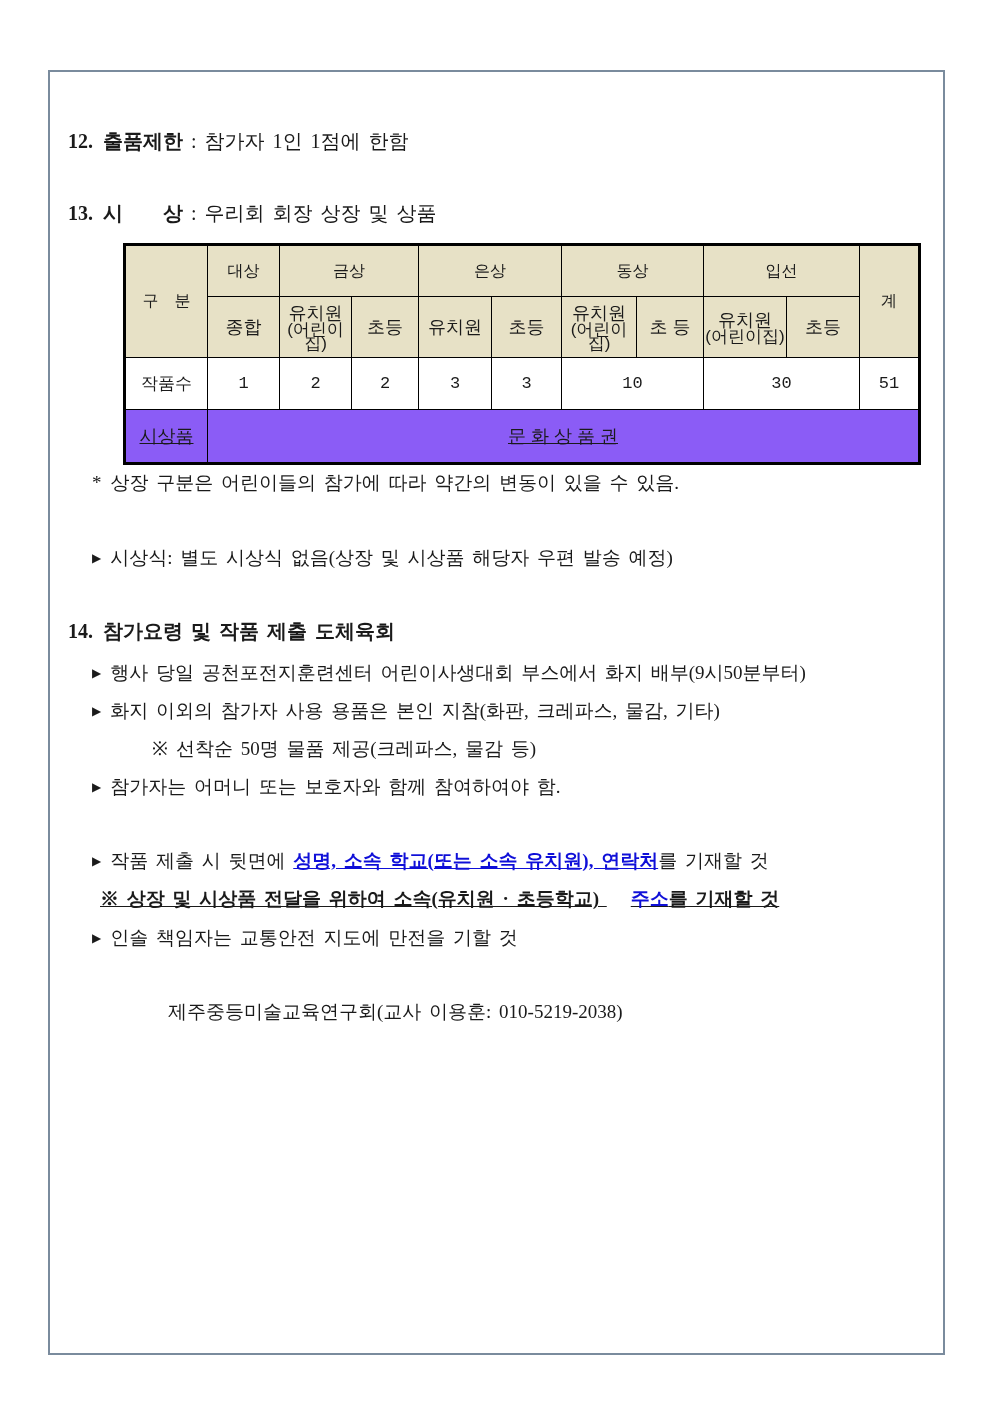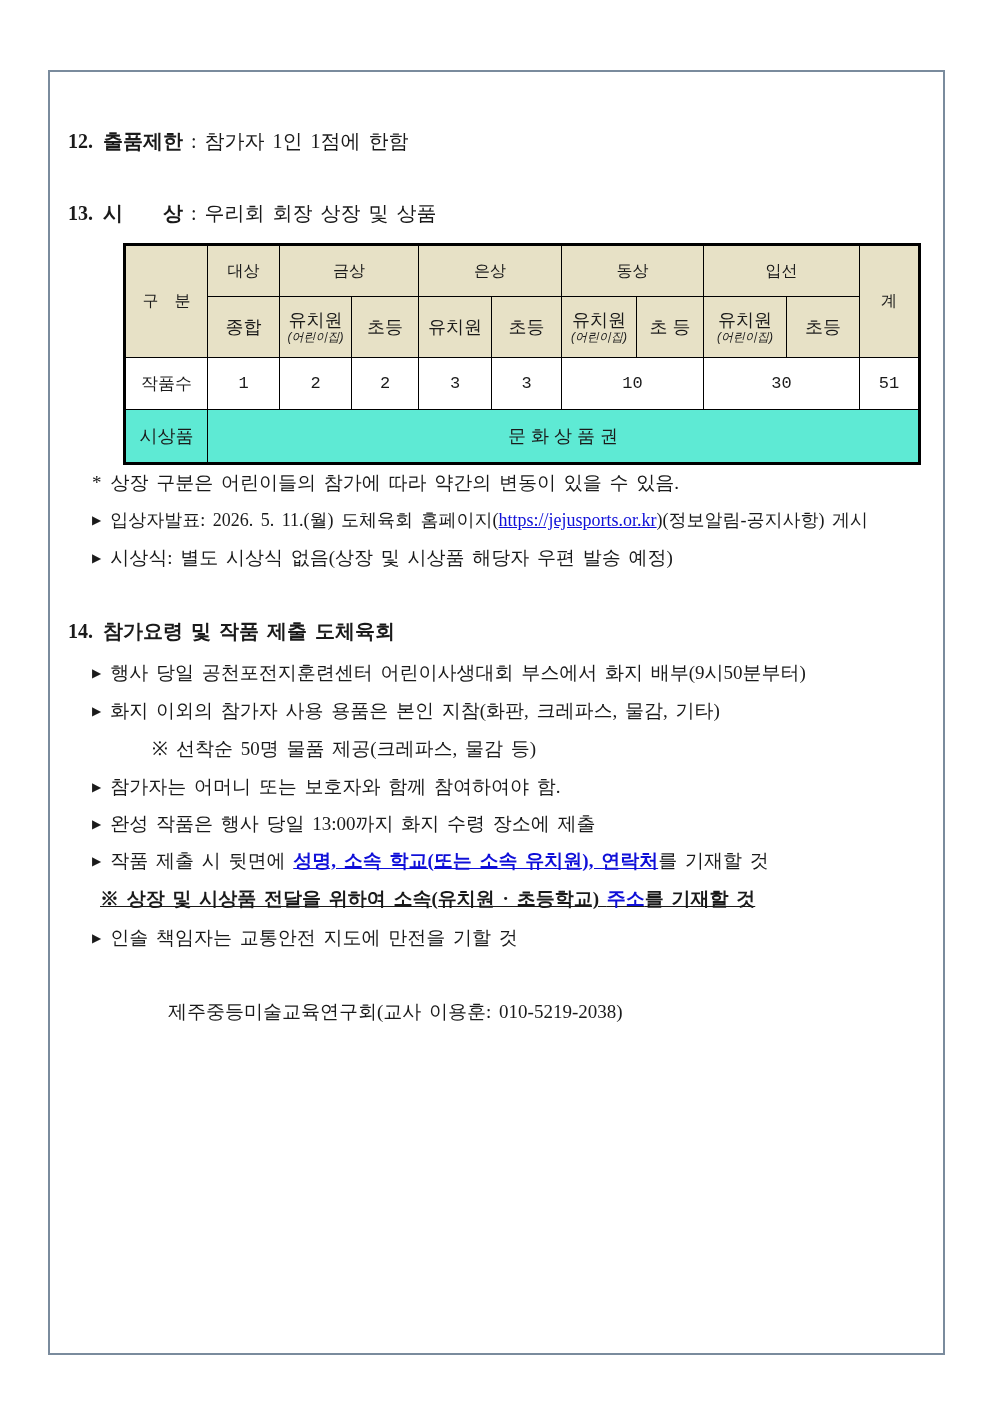--- a/index.html
+++ b/index.html
@@ -20,43 +20,43 @@
   .sep { white-space:pre; font-weight:normal; }
   .num { margin-right:10px; }
 
   .mark-arrow { display:inline-block; font-size:12px; vertical-align:2px; margin-right:9px; }
   .mark-star  { margin-right:9px; }
   .mark-ref   { margin-right:8px; }
 
   .link-blue { color:#0f0fd8; text-decoration:underline; cursor:pointer; }
   .em-blue   { color:#0f0fd8; font-weight:bold; text-decoration:underline; }
   .uline-bold { font-weight:bold; text-decoration:underline; }
-  .uline-bold .em-word { color:#0f0fd8; }
+  .uline-bold .em-word { color:#0f0fd8;margin-left:24px; }
 
   
   table.awards {
     position:absolute; left:123px; top:243px;
     border-collapse:collapse; table-layout:fixed;
     border:3px solid #000;
     font-family:"Liberation Sans","DejaVu Sans",sans-serif;
   }
   table.awards td {
     border:1px solid #000; text-align:center; vertical-align:middle;
     padding:0; overflow:hidden;
   }
   tr.hdr td { background:#e7e1c6; }
   td.dbl { border-bottom:4px double #000; }
   tr.grp td { height:50px; font-size:16px;margin-top:44px; }
   tr.sub td { height:60px; font-size:18px; }
   td.corner { font-size:18px; }
   td.total-h { font-size:18px; }
   .sub-main { line-height:20px; }
-  .sub-note { font-size:12px; line-height:14px;font-style:italic; }
+  .sub-note { font-size:17px; line-height:14px; }
   tr.cnt td { height:51px; font-size:17px; background:#fff;font-family:Liberation Mono, monospace; }
-  tr.prz td { height:52px; font-size:18px; background:#5eead4; }
+  tr.prz td { height:52px; font-size:18px; background:#8b5cf6;text-decoration:underline; }
   td.rowlab { font-size:18px; }
 </style>
 </head>
 <body>
 
 <div class="page-border"></div>
 
 <div class="doc">
 
   <div class="heading" style="left:68px; top:128px;">
@@ -138,23 +138,20 @@
       <td class="rowlab">시상품</td>
       <td colspan="10">문 화 상 품 권</td>
     </tr>
   </tbody>
     </table>
 
   <div class="line" style="left:92px; top:470px;">
     <span class="mark-star">*</span><span>상장 구분은 어린이들의 참가에 따라 약간의 변동이 있을 수 있음.</span>
   </div>
 
-  <div class="line" style="left:92px; top:507px; font-size:18px;">
-    <span class="mark-arrow">▶</span><span>입상자발표: 2026. 5. 11.(월) 도체육회 홈페이지(</span><span class="link-blue">https://jejusports.or.kr</span><span>)(정보알림-공지사항) 게시</span>
-  </div>
 
   <div class="line" style="left:92px; top:545px;">
     <span class="mark-arrow">▶</span><span>시상식: 별도 시상식 없음(상장 및 시상품 해당자 우편 발송 예정)</span>
   </div>
 
   <div class="heading" style="left:68px; top:618px;">
     <span class="num">14.</span><span>참가요령 및 작품 제출 도체육회</span>
   </div>
 
   <div class="line" style="left:92px; top:660px;">
@@ -166,23 +163,20 @@
   </div>
 
   <div class="line" style="left:108px; top:736px;margin-left:44px;">
     <span class="mark-ref">※</span><span>선착순 50명 물품 제공(크레파스, 물감 등)</span>
   </div>
 
   <div class="line" style="left:92px; top:774px;">
     <span class="mark-arrow">▶</span><span>참가자는 어머니 또는 보호자와 함께 참여하여야 함.</span>
   </div>
 
-  <div class="line" style="left:92px; top:811px;">
-    <span class="mark-arrow">▶</span><span>완성 작품은 행사 당일 13:00까지 화지 수령 장소에 제출</span>
-  </div>
 
   <div class="line" style="left:92px; top:848px;">
     <span class="mark-arrow">▶</span><span>작품 제출 시 뒷면에 </span><span class="em-blue">성명, 소속 학교(또는 소속 유치원), 연락처</span><span>를 기재할 것</span>
   </div>
 
   <div class="line uline-bold" style="left:100px; top:886px;">
     <span>※</span><span> 상장 및 시상품 전달을 위하여 소속(유치원 · 초등학교) </span><span class="em-word">주소</span><span>를 기재할 것</span>
   </div>
 
   <div class="line" style="left:92px; top:925px;">

